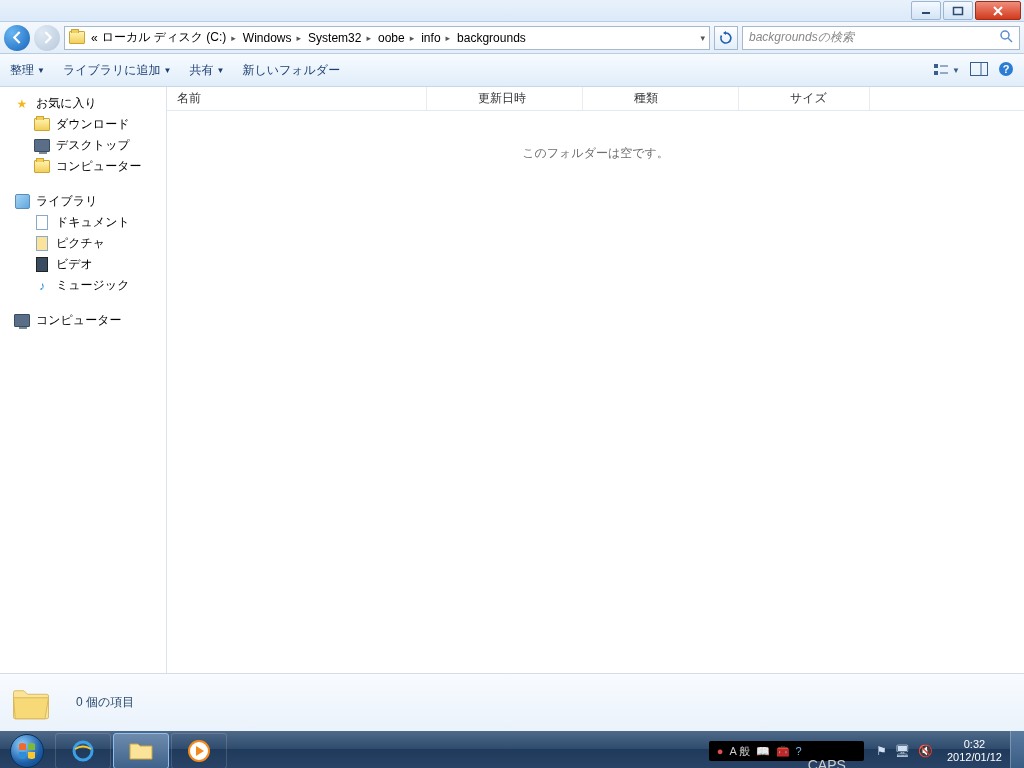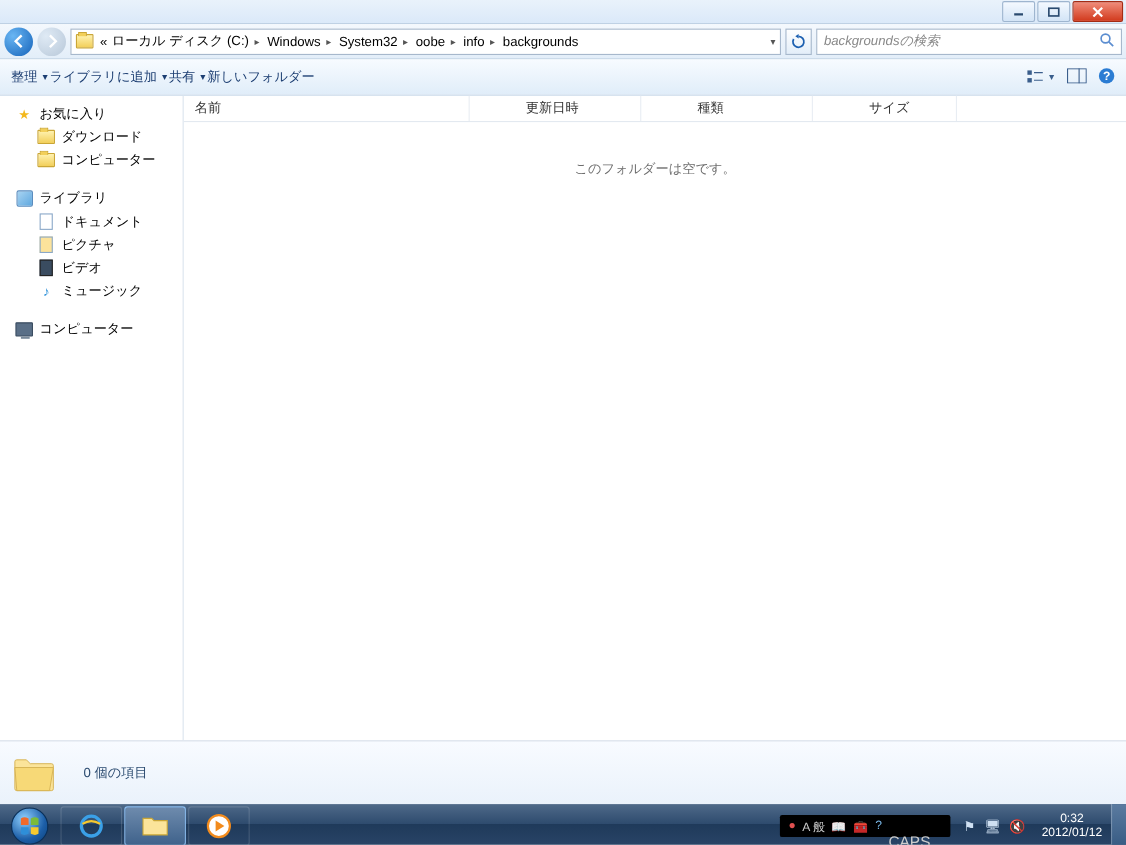--- a/index.html
+++ b/index.html
@@ -19,21 +19,21 @@
 .addrbar { flex:1; height:24px; background:#fff; border:1px solid #a7b8cc; display:flex; align-items:center; padding:0 4px; font-size:12px; }
 .addrbar .foldericon{margin-right:4px;}
 .crumb{display:flex;align-items:center;gap:2px;padding:0 2px;}
 .crumb .tri{font-size:9px;color:#555;margin:0 3px;}
 .refreshbtns{display:flex;gap:2px;}
 .sqbtn{width:24px;height:24px;border:1px solid #a7b8cc;background:linear-gradient(#fefefe,#e3eef9);display:flex;align-items:center;justify-content:center;color:#1b5fb0;}
 .searchbox{width:278px;height:24px;border:1px solid #a7b8cc;background:#fff;display:flex;align-items:center;padding:0 6px;color:#888;font-style:italic;}
 .searchbox .mag{margin-left:auto;color:#5b8dd0;}
 
 
-.toolbar{height:33px;background:linear-gradient(#f7fbff,#e0edf9);border-bottom:1px solid #c7d7e8;display:flex;align-items:center;padding:0 10px;color:#1c3e72;font-size:12px;}
+.toolbar{height:33px;background:linear-gradient(#f7fbff,#e0edf9);border-bottom:1px solid #c7d7e8;display:flex;align-items:center;padding:0 10px;gap:18px;color:#1c3e72;font-size:12px;}
 .toolbar .right{margin-left:auto;display:flex;gap:10px;align-items:center;color:#3a5e8c;}
 .tool-dd{display:flex;align-items:center;gap:3px;}
 .tool-dd .tri{font-size:8px;}
 
 
 .split{display:flex;height:586px;}
 .nav{width:167px;border-right:1px solid #dbe4ee;padding:6px 0 0 0;overflow:auto;}
 .navgroup{margin-bottom:14px;}
 .navhead,.navitem{display:flex;align-items:center;gap:6px;padding:2px 0 2px 14px;height:21px;}
 .navitem{padding-left:34px;}
@@ -192,20 +192,26 @@
           <span>お気に入り</span>
         </div>
       <div class="navitem">
           <span class="icon">
             <span class="foldermini"></span>
           </span>
           <span>ダウンロード</span>
         </div>
       <div class="navitem">
           <span class="icon">
+            <span class="compicon"></span>
+          </span>
+          <span>デスクトップ</span>
+        </div>
+      <div class="navitem">
+          <span class="icon">
             <span class="foldermini"></span>
           </span>
           <span>コンピューター</span>
         </div>
     </div>
     <div class="navgroup">
       <div class="navhead">
           <span class="icon">
             <span class="libicon"></span>
           </span>

